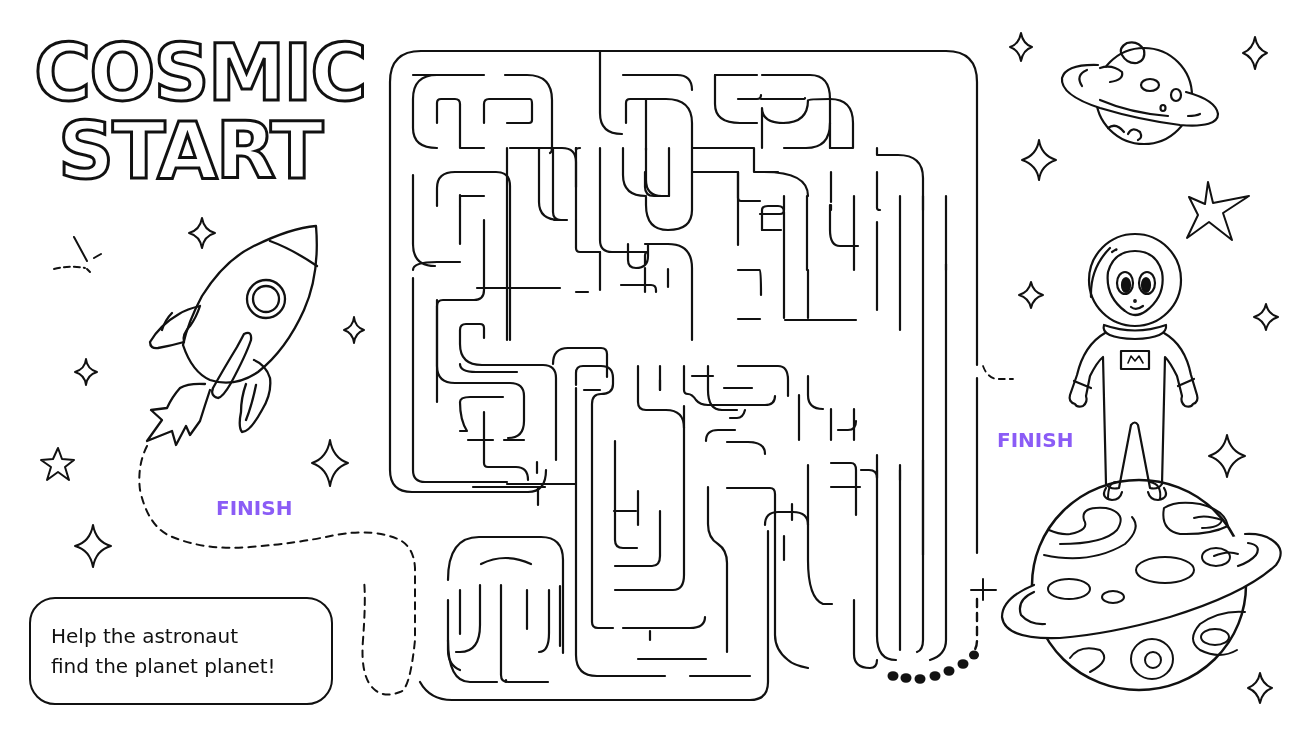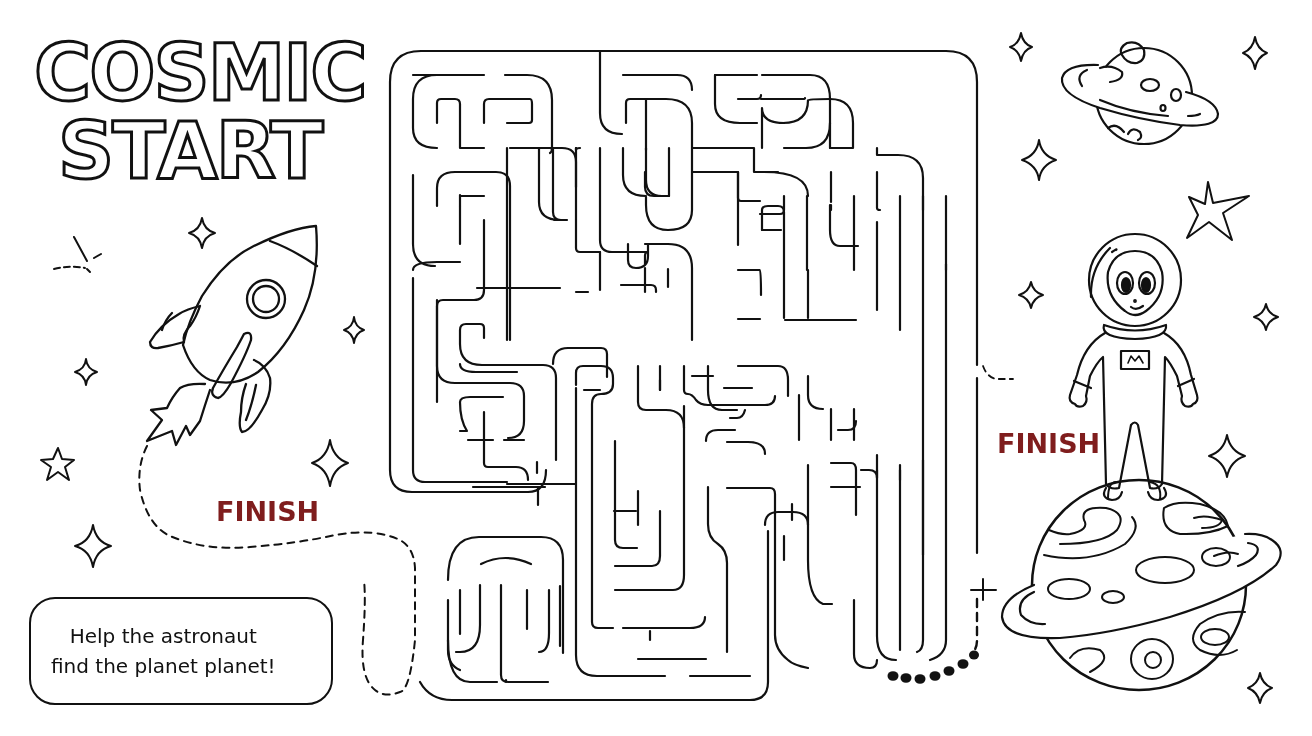--- a/index.html
+++ b/index.html
@@ -4,27 +4,26 @@
 <style>
   html, body { margin: 0; padding: 0; background: #ffffff; }
   body { width: 1312px; height: 736px; position: relative; overflow: hidden; font-family: "DejaVu Sans", sans-serif; }
   #scene { position: absolute; left: 0; top: 0; width: 1312px; height: 736px; }
   .title-line {
     position: absolute; left: 34px; font-family: "DejaVu Sans", sans-serif; font-weight: bold;
     font-size: 78px; letter-spacing: -2px; color: #ffffff;
     -webkit-text-stroke: 3px #111111; line-height: 1;
   }
   .label {
-    position: absolute; font-family: "DejaVu Sans", sans-serif; font-weight: bold; font-size: 27px; color: #7f1d1d;
+    position: absolute; font-family: "DejaVu Sans", sans-serif; font-weight: bold; font-size: 20px; color: #8b5cf6;
   }
   .hint-box {
     position: absolute; left: 29px; top: 597px; width: 304px; height: 108px;
     border: 2.5px solid #111111; border-radius: 26px; box-sizing: border-box;
     background: #ffffff;
-    text-align: center;
   }
   .hint-text {
     position: absolute; left: 20px; top: 22px; font-family: "DejaVu Sans", sans-serif;
     font-size: 20px; line-height: 30px; color: #111111;
   }
   svg * { vector-effect: non-scaling-stroke; }
 </style>
 </head>
 <body>
 

